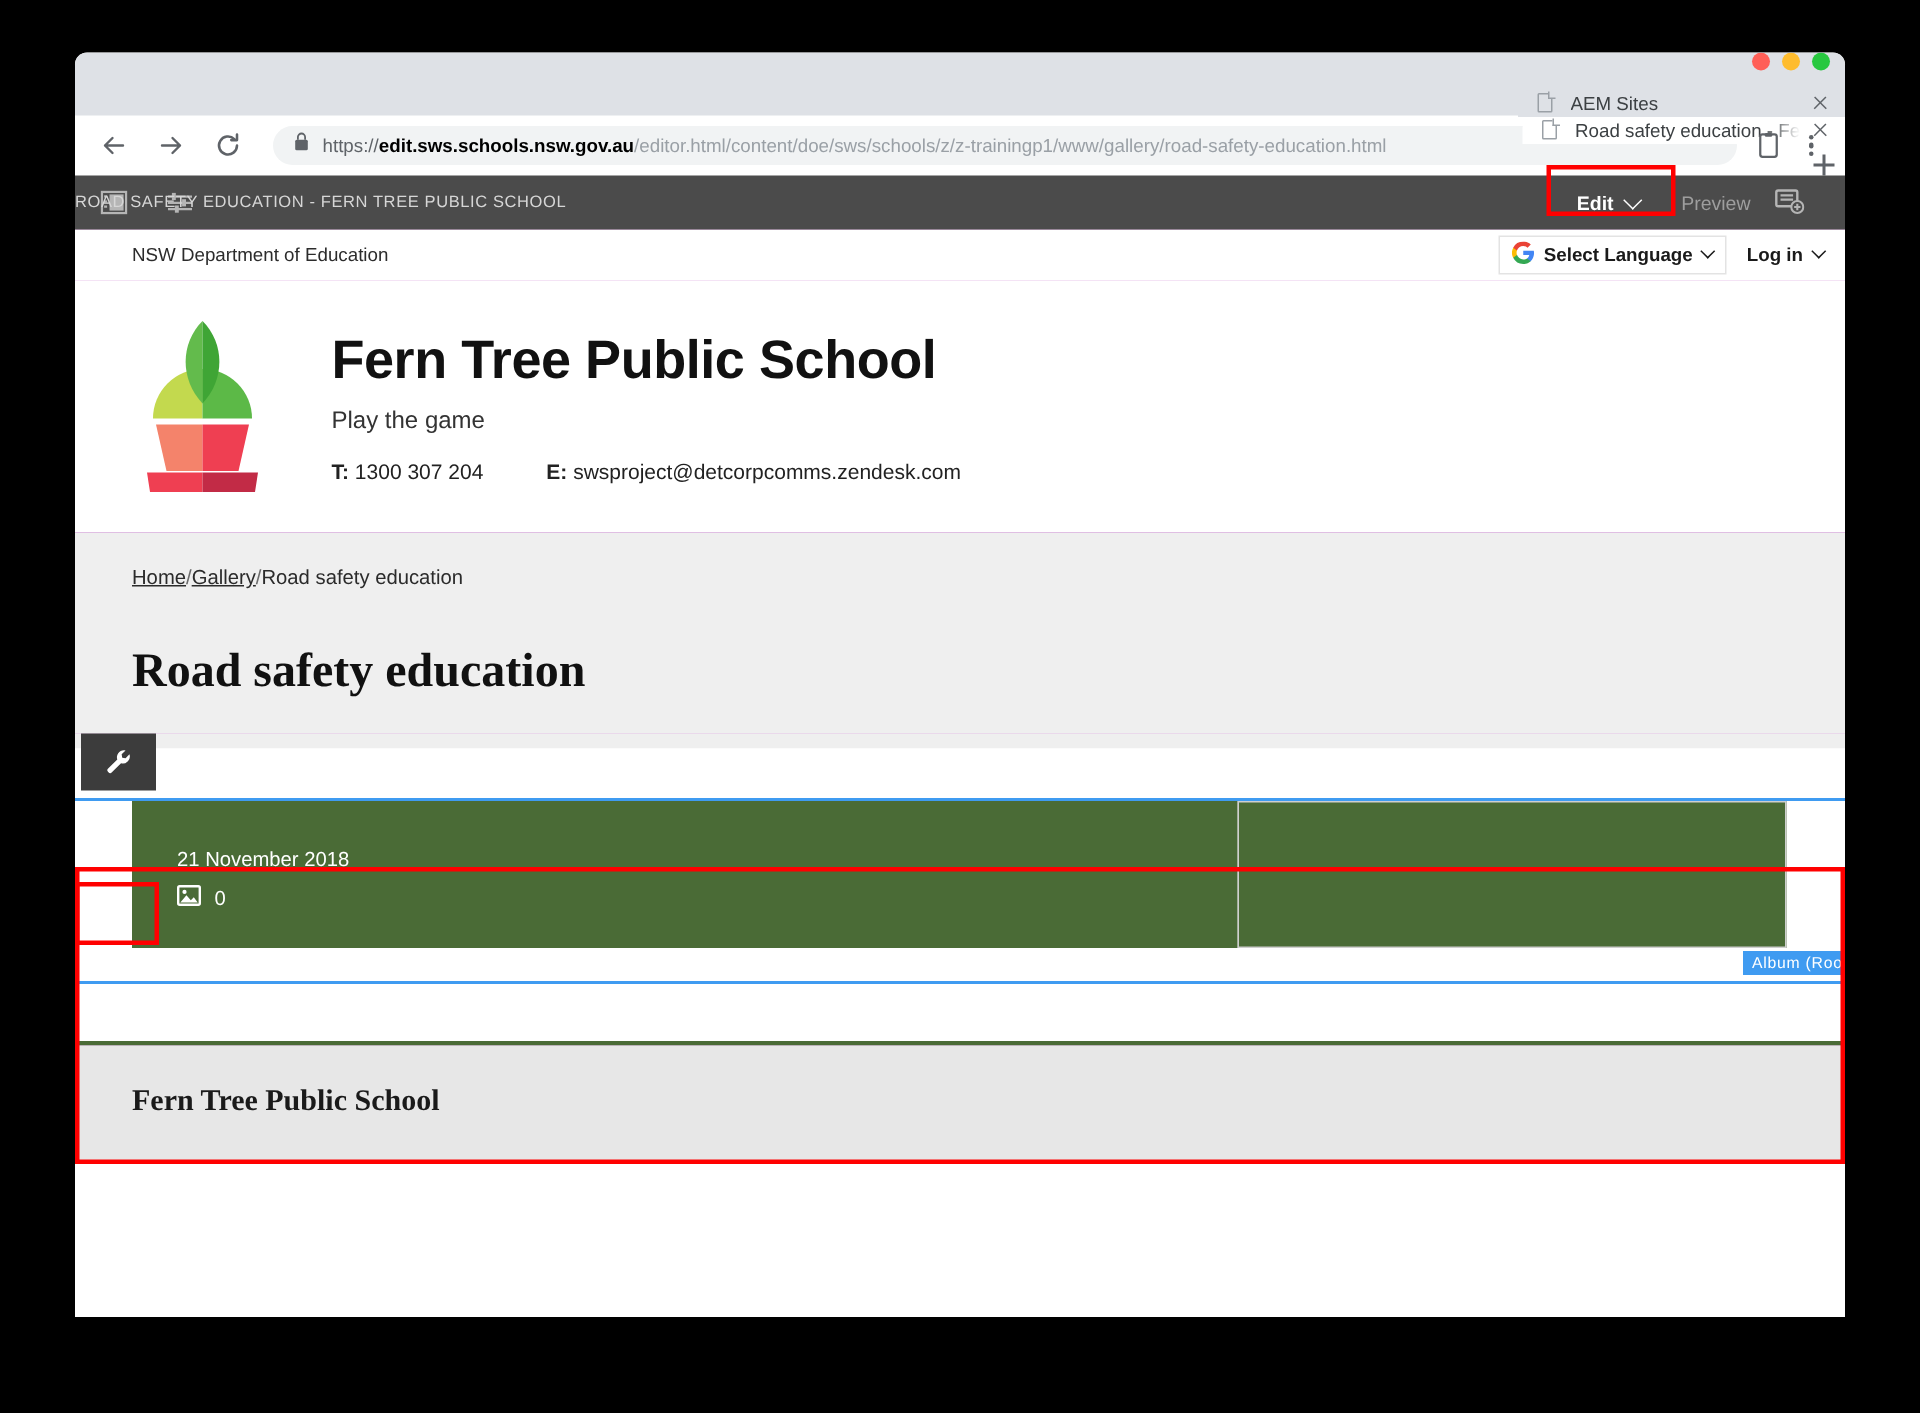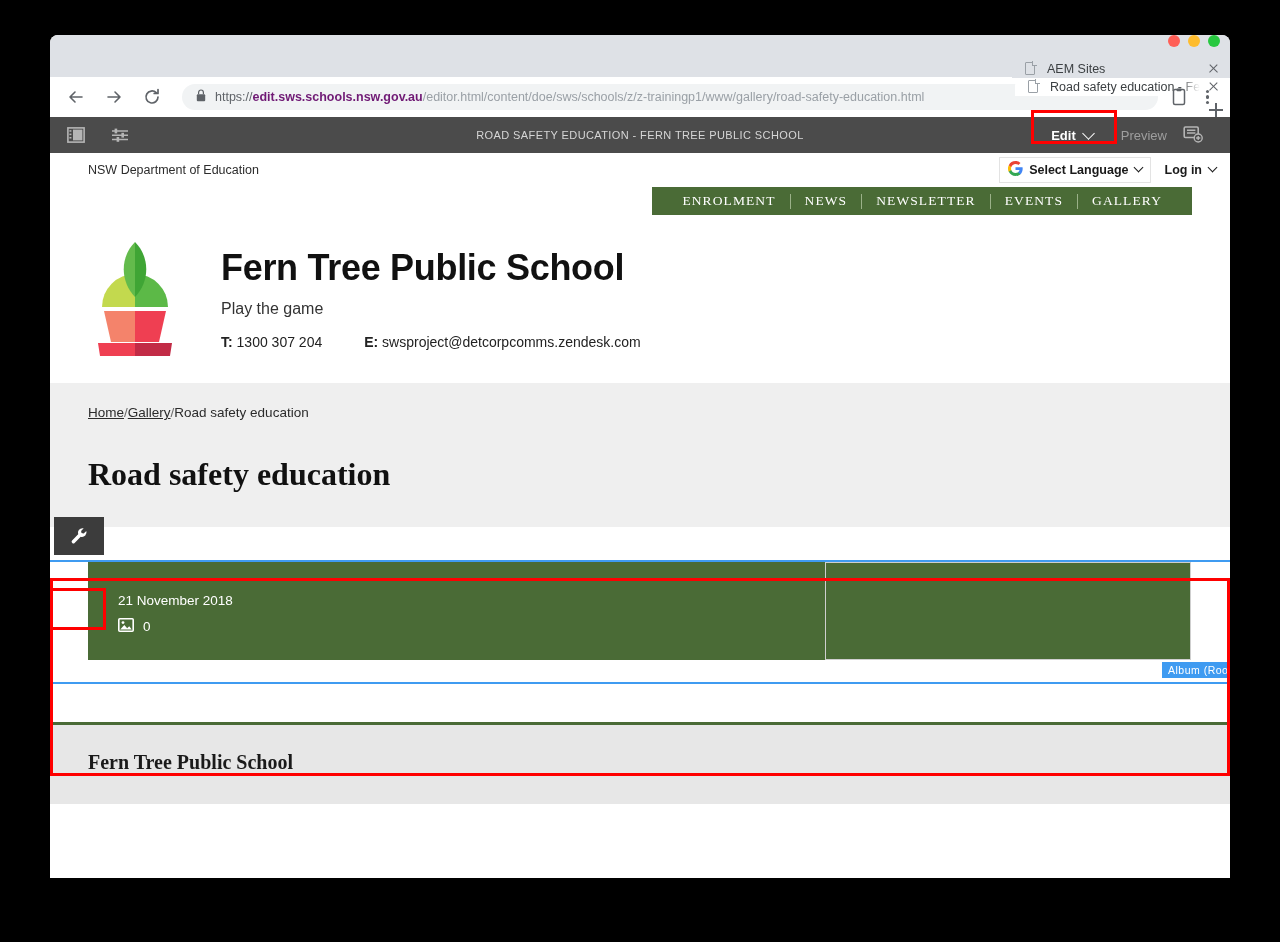--- a/index.html
+++ b/index.html
@@ -153,21 +153,21 @@
     padding: 0 14px;
     box-sizing: border-box;
     margin-left: 6px;
   }
   .lock { margin-right: 9px; flex: 0 0 10px; }
   .url-text {
     font-size: 12.5px;
     color: #9aa0a6;
     white-space: nowrap;
   }
-  .url-text b { color: #701a75; font-weight: 700; }
+  .url-text b { color: #000000; font-weight: 700; }
   .url-text .scheme { color: #5f6368; font-weight: 400; }
   .omni-icon {
     width: 26px; height: 26px;
     margin-left: 8px;
     position: relative;
     flex: 0 0 26px;
   }
   .kebab { width: 22px; height: 26px; margin-left: 4px; position: relative; flex: 0 0 22px; }
   .kebab i {
     position: absolute;
@@ -189,21 +189,20 @@
     position: relative;
   }
   .aem-left { display: flex; align-items: center; padding-left: 14px; gap: 20px; }
   .aem-icon-btn {
     width: 24px; height: 24px;
     display: flex; align-items: center; justify-content: center;
   }
   .aem-title {
     position: absolute;
     left: 0; right: 0;
-    text-align: center;
     font-size: 11px;
     letter-spacing: 0.4px;
     color: #d6d6d6;
     pointer-events: none;
   }
   .aem-right {
     margin-left: auto;
     display: flex;
     align-items: flex-start;
     gap: 0px;
@@ -532,33 +531,20 @@
             <span>Select Language</span>
             <span class="chev-sm"></span>
           </span>
           <span class="login">
             <span>Log in</span>
             <span class="chev-sm"></span>
           </span>
         </div>
       </div>
 
-      <div class="quicklinks-row">
-        <div class="quicklinks">
-          <span class="ql-item">ENROLMENT</span>
-          <span class="ql-sep"></span>
-          <span class="ql-item">NEWS</span>
-          <span class="ql-sep"></span>
-          <span class="ql-item">NEWSLETTER</span>
-          <span class="ql-sep"></span>
-          <span class="ql-item">EVENTS</span>
-          <span class="ql-sep"></span>
-          <span class="ql-item">GALLERY</span>
-        </div>
-      </div>
 
       <div class="brand">
         <span class="logo">
           <svg width="95" height="118" viewBox="0 0 95 118">
 
             <path d="M47 68 L14 68 A33 33 0 0 1 47 35 Z" fill="#c3d94e"></path>
 
             <path d="M47 68 L80 68 A33 33 0 0 0 47 35 Z" fill="#5cb947"></path>
 
             <path d="M47 3 C32 18 32 42 47 58 Z" fill="#63bb4c"></path>

